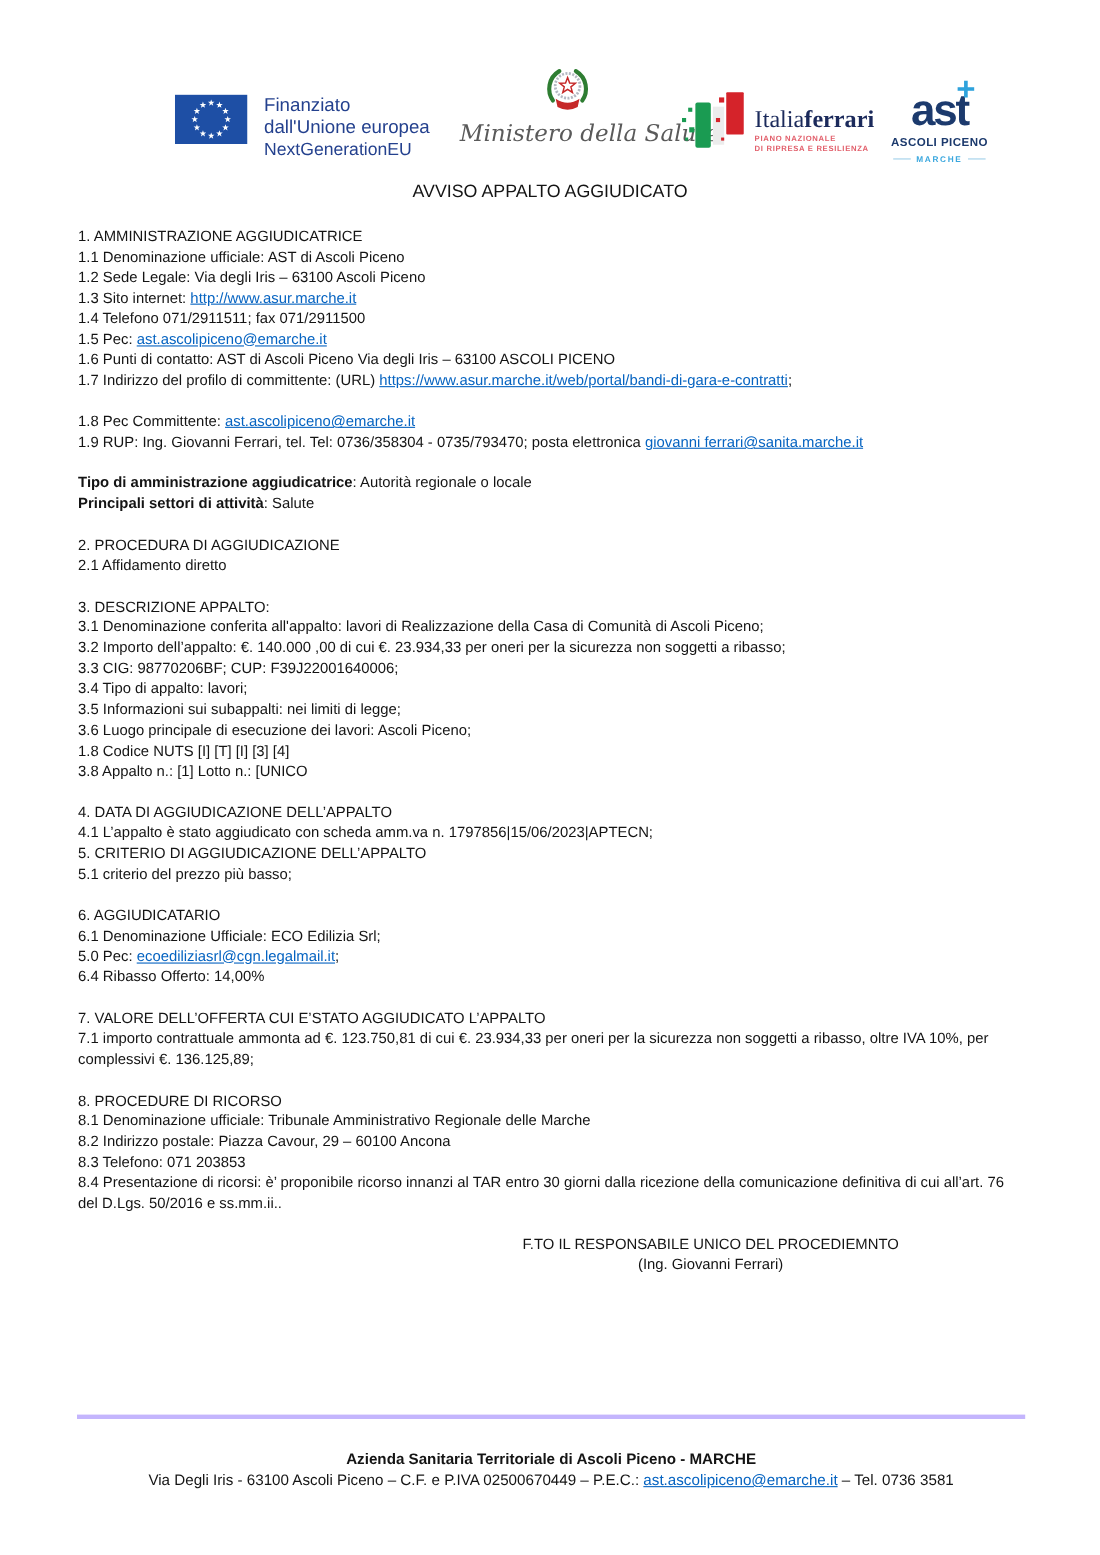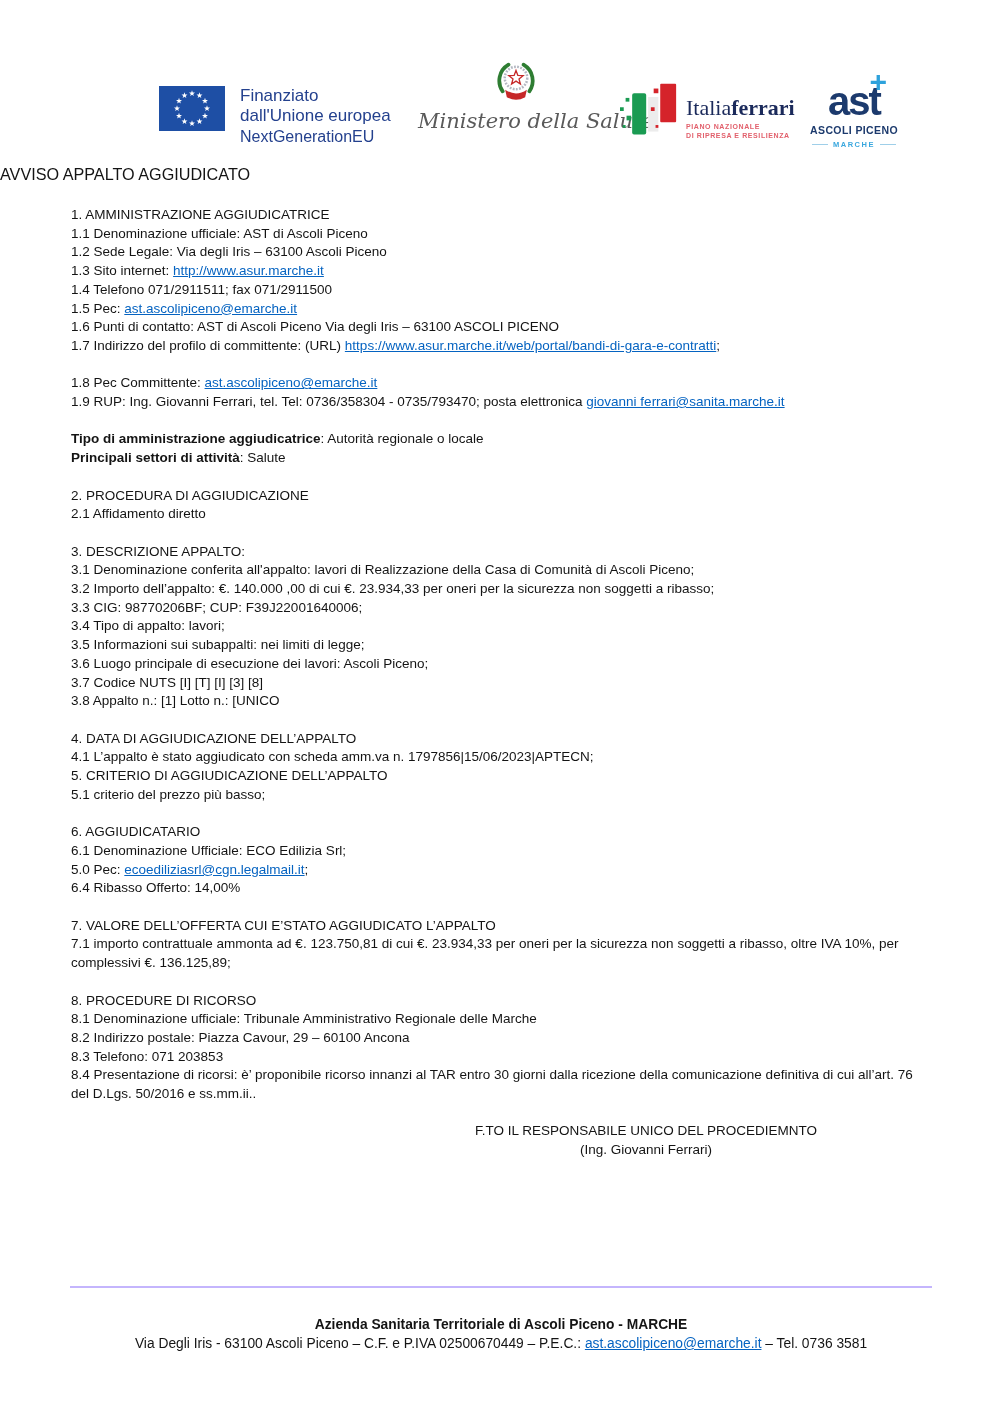--- a/index.html
+++ b/index.html
@@ -25,30 +25,30 @@
   .itd-sub { font-size: 7px; font-weight: bold; letter-spacing: 0.6px; line-height: 9px; color: #e2606c; margin-top: 3px; }
 
   .ast-logo { position: absolute; left: 810px; top: 80px; width: 88px; text-align: center; }
   .ast-word { position: relative; display: inline-block; font-weight: bold; font-size: 40px; line-height: 42px; letter-spacing: -2px; color: #1c3a6d; }
   .ast-plus { position: absolute; right: -7px; top: -13px; color: #2ea2dc; font-size: 30px; font-weight: bold; letter-spacing: 0; line-height: 30px; }
   .ast-city { font-size: 10.5px; font-weight: bold; color: #1c3a6d; letter-spacing: 0.4px; margin-top: 2px; white-space: nowrap; }
   .ast-region { display: flex; align-items: center; justify-content: center; gap: 5px; margin-top: 4px; color: #3aa7de; font-size: 7.5px; font-weight: bold; letter-spacing: 1.5px; }
   .ast-region .dash { width: 16px; height: 1px; background: #9fcfe9; }
 
   
-  .doc-title { position: absolute; top: 165px; left: 0; width: 1000px; font-size: 16.2px; color: #141414; }
+  .doc-title { position: absolute; top: 165px; left: 0; width: 1000px; text-align: center; font-size: 16.2px; color: #141414; }
   .body-text { position: absolute; top: 206px; left: 71px; width: 862px; font-size: 13.5px; line-height: 18.7px; }
   .line { min-height: 18.7px; }
   .bold { font-weight: bold; }
   .doclink { color: #0563c1; text-decoration: underline; cursor: pointer; }
 
   .signature { margin-top: 18.7px; margin-left: 288px; width: 574px; text-align: center; }
 
   
-  .footer { position: absolute; left: 70px; top: 1286px; width: 862px; border-top: 2px solid #c4b5fd; text-align: center; font-size: 13.8px; }
+  .footer { position: absolute; left: 70px; top: 1286px; width: 862px; border-top: 4px solid #c4b5fd; text-align: center; font-size: 13.8px; }
   .footer-org { margin-top: 27px; font-weight: bold; line-height: 19px; }
   .footer-line { line-height: 19px; }
 </style>
 </head>
 <body>
 
 <div class="page">
 
   <div class="eu-logo">
     <svg class="eu-flag" width="66" height="45" viewBox="0 0 88 60">
@@ -144,21 +144,21 @@
         <div class="line"><span>2. PROCEDURA DI AGGIUDICAZIONE</span></div>
         <div class="line"><span>2.1 Affidamento diretto</span></div>
         <div class="line">&nbsp;</div>
         <div class="line"><span>3. DESCRIZIONE APPALTO:</span></div>
         <div class="line"><span>3.1 Denominazione conferita all'appalto: lavori di Realizzazione della Casa di Comunità di Ascoli Piceno;</span></div>
         <div class="line"><span>3.2 Importo dell’appalto: €. 140.000 ,00 di cui €. 23.934,33 per oneri per la sicurezza non soggetti a ribasso;</span></div>
         <div class="line"><span>3.3 CIG: 98770206BF; CUP: F39J22001640006;</span></div>
         <div class="line"><span>3.4 Tipo di appalto: lavori;</span></div>
         <div class="line"><span>3.5 Informazioni sui subappalti: nei limiti di legge;</span></div>
         <div class="line"><span>3.6 Luogo principale di esecuzione dei lavori: Ascoli Piceno;</span></div>
-        <div class="line"><span>3.7 Codice NUTS [I] [T] [I] [3] [8]</span></div>
+        <div class="line"><span>1.8 Codice NUTS [I] [T] [I] [3] [4]</span></div>
         <div class="line"><span>3.8 Appalto n.: [1] Lotto n.: [UNICO</span></div>
         <div class="line">&nbsp;</div>
         <div class="line"><span>4. DATA DI AGGIUDICAZIONE DELL’APPALTO</span></div>
         <div class="line"><span>4.1 L’appalto è stato aggiudicato con scheda amm.va n. 1797856|15/06/2023|APTECN;</span></div>
         <div class="line"><span>5. CRITERIO DI AGGIUDICAZIONE DELL’APPALTO</span></div>
         <div class="line"><span>5.1 criterio del prezzo più basso;</span></div>
         <div class="line">&nbsp;</div>
         <div class="line"><span>6. AGGIUDICATARIO</span></div>
         <div class="line"><span>6.1 Denominazione Ufficiale: ECO Edilizia Srl;</span></div>
         <div class="line"><span>5.0 Pec: </span><a href="#" class="doclink">ecoediliziasrl@cgn.legalmail.it</a><span>;</span></div>

